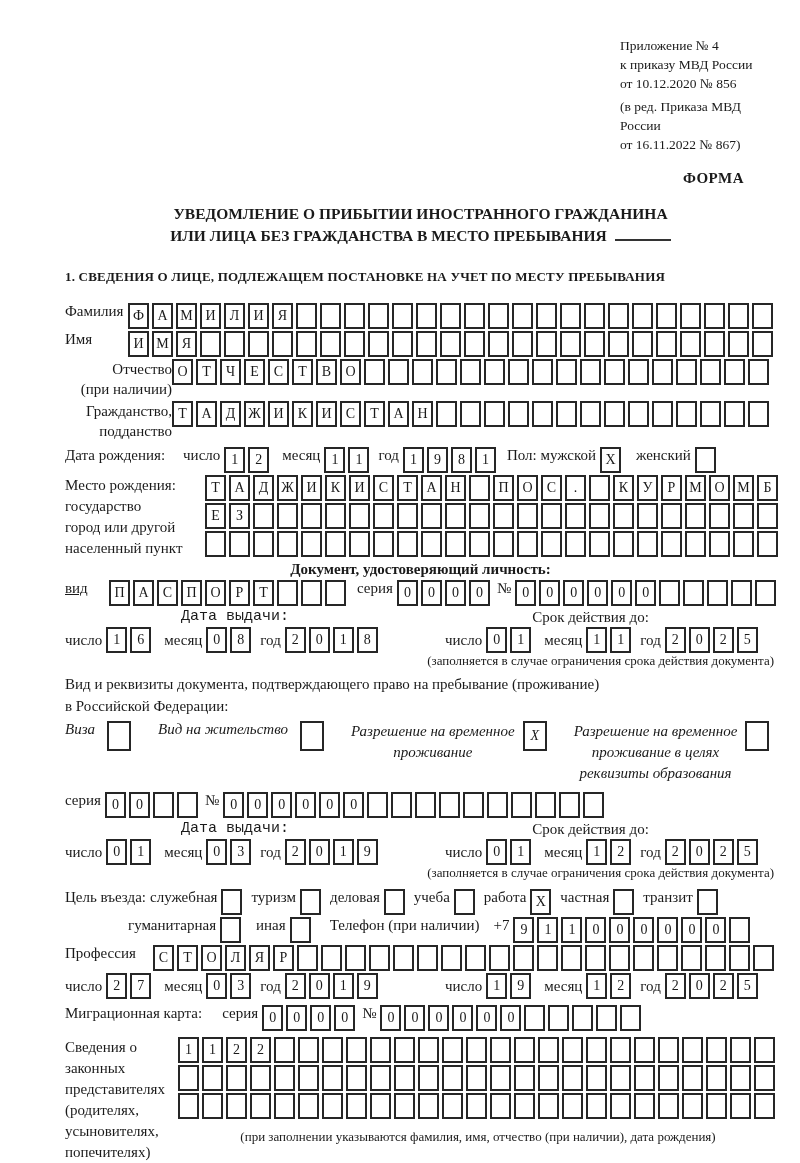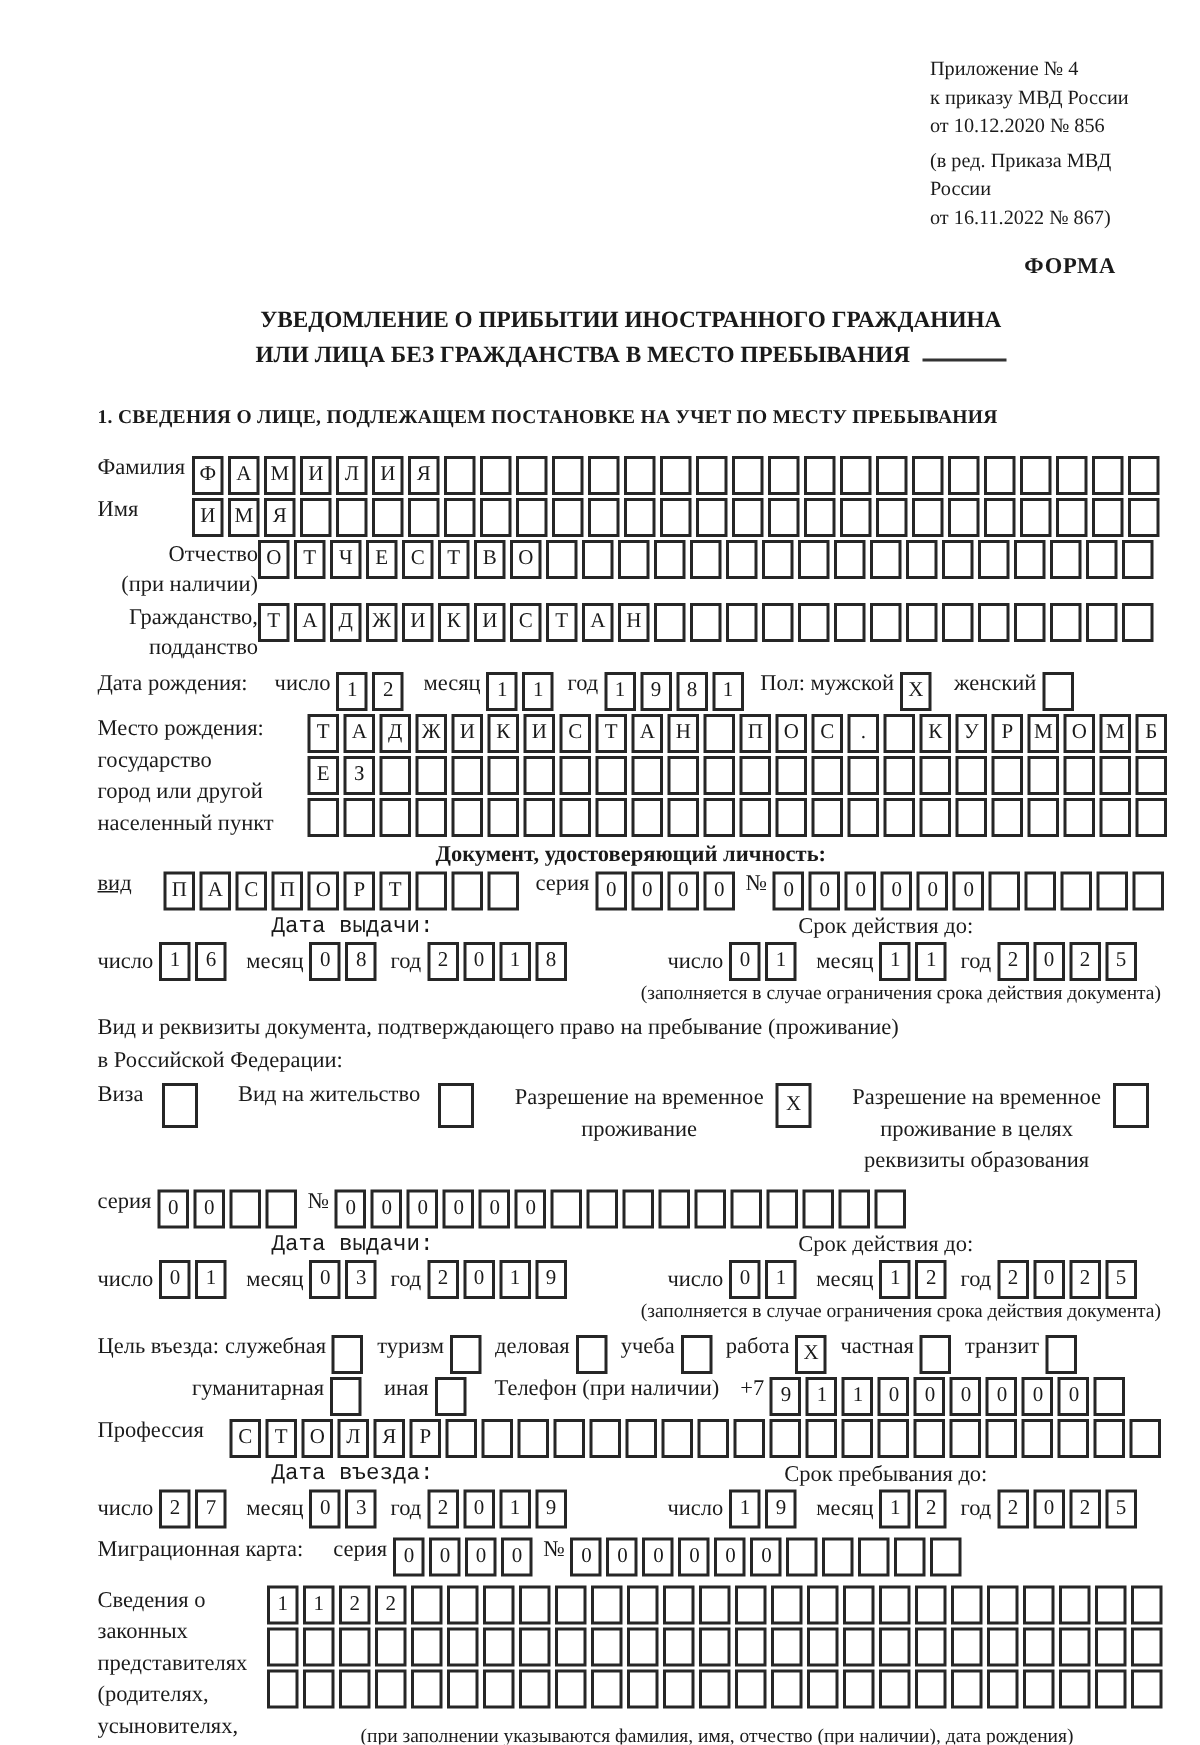--- a/index.html
+++ b/index.html
@@ -29,21 +29,21 @@
   .dochead{font-weight:bold;margin:2px 0 2px 0;}
   .dhead{display:flex;margin-top:2px;line-height:18px;}
   .dh-l{width:340px;text-align:center;font-family:Liberation Mono, monospace;}
   .dh-r{flex:1;text-align:center;}
   .drow{display:flex;margin-top:1px;}
   .dcol-l{width:340px;display:flex;align-items:center;}
   .dcol-r{flex:1;display:flex;align-items:center;padding-left:40px;}
   .note{font-size:13px;line-height:16px;}
   .right{text-align:right;padding-right:2px;}
   .intro{line-height:22px;margin-top:4px;}
-  .opts{margin-top:4px;margin-bottom:8px;align-items:flex-start;}
+  .opts{margin-top:4px;margin-bottom:8px;align-items:flex-start;font-style:italic;}
   .opt{display:flex;align-items:flex-start;}
   .optlines{display:inline-block;text-align:center;line-height:21px;}
   .optlines span{display:block;}
   .opt .boxes{margin-left:8px;}
   .repnote{font-size:13px;margin-top:10px;text-align:center;}
   .mt6{margin-top:6px;}.mt8{margin-top:8px;}.mb6{margin-bottom:6px;}
 </style>
 </head>
 <body>
 
@@ -245,24 +245,20 @@
     <span class="t ml16">Телефон (при наличии)</span>
     <span class="t ml10">+7</span>
     <span class="boxes"><span class="box">9</span><span class="box">1</span><span class="box">1</span><span class="box">0</span><span class="box">0</span><span class="box">0</span><span class="box">0</span><span class="box">0</span><span class="box">0</span><span class="box"></span></span>
   </div>
 
   <div class="frow">
     <span class="lbl w88">Профессия</span>
     <span class="boxes"><span class="box">С</span><span class="box">Т</span><span class="box">О</span><span class="box">Л</span><span class="box">Я</span><span class="box">Р</span><span class="box"></span><span class="box"></span><span class="box"></span><span class="box"></span><span class="box"></span><span class="box"></span><span class="box"></span><span class="box"></span><span class="box"></span><span class="box"></span><span class="box"></span><span class="box"></span><span class="box"></span><span class="box"></span><span class="box"></span><span class="box"></span><span class="box"></span><span class="box"></span><span class="box"></span><span class="box"></span></span>
   </div>
 
-  <div class="dhead">
-    <div class="dh-l">Дата въезда:</div>
-    <div class="dh-r">Срок пребывания до:</div>
-  </div>
   <div class="drow">
     <div class="dcol-l">
       <span class="t">число</span>
       <span class="boxes"><span class="box">2</span><span class="box">7</span></span>
       <span class="t ml10">месяц</span>
       <span class="boxes"><span class="box">0</span><span class="box">3</span></span>
       <span class="t ml6">год</span>
       <span class="boxes"><span class="box">2</span><span class="box">0</span><span class="box">1</span><span class="box">9</span></span>
     </div>
     <div class="dcol-r">

